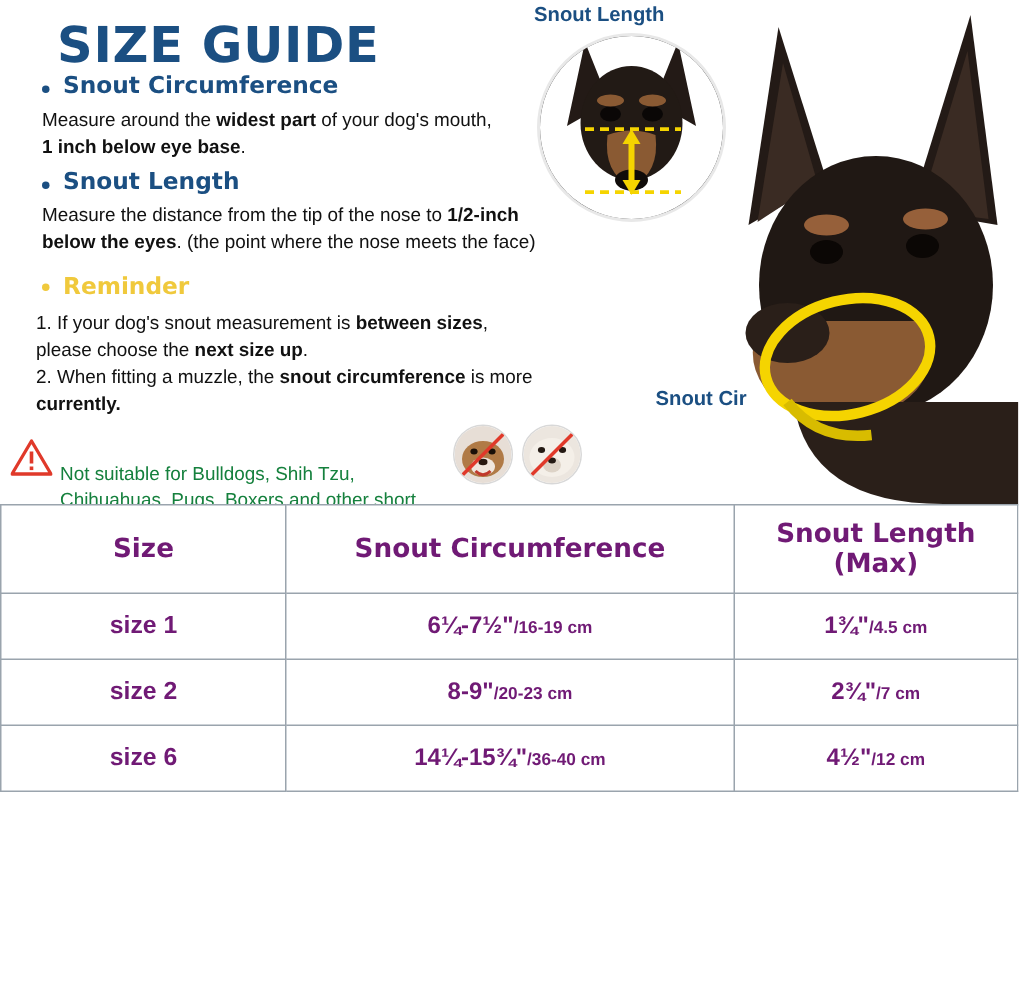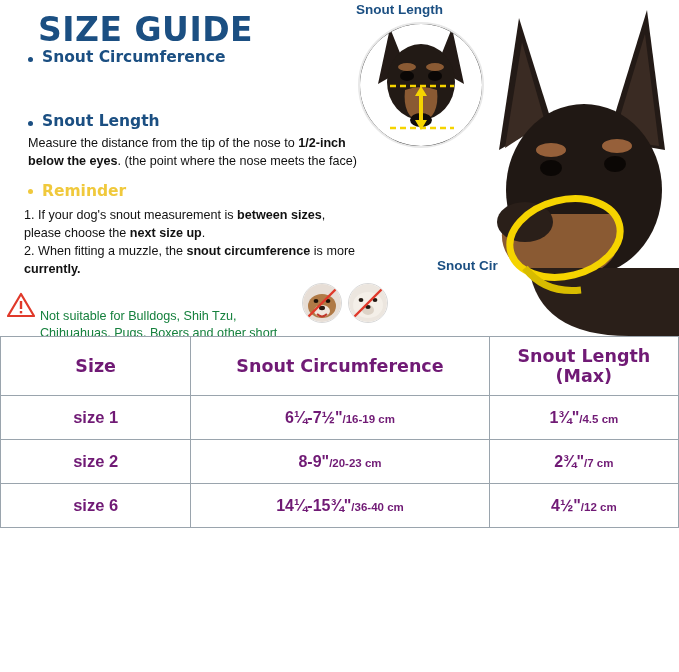--- a/index.html
+++ b/index.html
@@ -260,20 +260,21 @@
       </svg>
     </div>
 
     <div class="snout-length-label">Snout Length</div>
     <div class="snout-cir-label">Snout Cir</div>
 
     <div class="title">SIZE GUIDE</div>
 
     <div class="bullet-dot" style="left:28px; top:57px;"></div>
     <div class="bullet-head" style="left:42px; top:48px;">Snout Circumference</div>
+    <div class="body-text" style="left:28px; top:71px; width:300px;">Measure around the <b>widest part</b> of your dog's mouth, <b>1 inch below eye base</b>.</div>
 
     <div class="bullet-dot" style="left:28px; top:121px;"></div>
     <div class="bullet-head" style="left:42px; top:112px;">Snout Length</div>
     <div class="body-text" style="left:28px; top:134px; width:330px;">Measure the distance from the tip of the nose to <b>1/2-inch below the eyes</b>. (the point where the nose meets the face)</div>
 
     <div class="reminder-dot"></div>
     <div class="reminder-head">Reminder</div>
     <div class="body-text" style="left:24px; top:206px; width:340px;">1. If your dog's snout measurement is <b>between sizes</b>, please choose the <b>next size up</b>.</div>
     <div class="body-text" style="left:24px; top:242px; width:340px;">2. When fitting a muzzle, the <b>snout circumference</b> is more <b>currently.</b></div>
 

